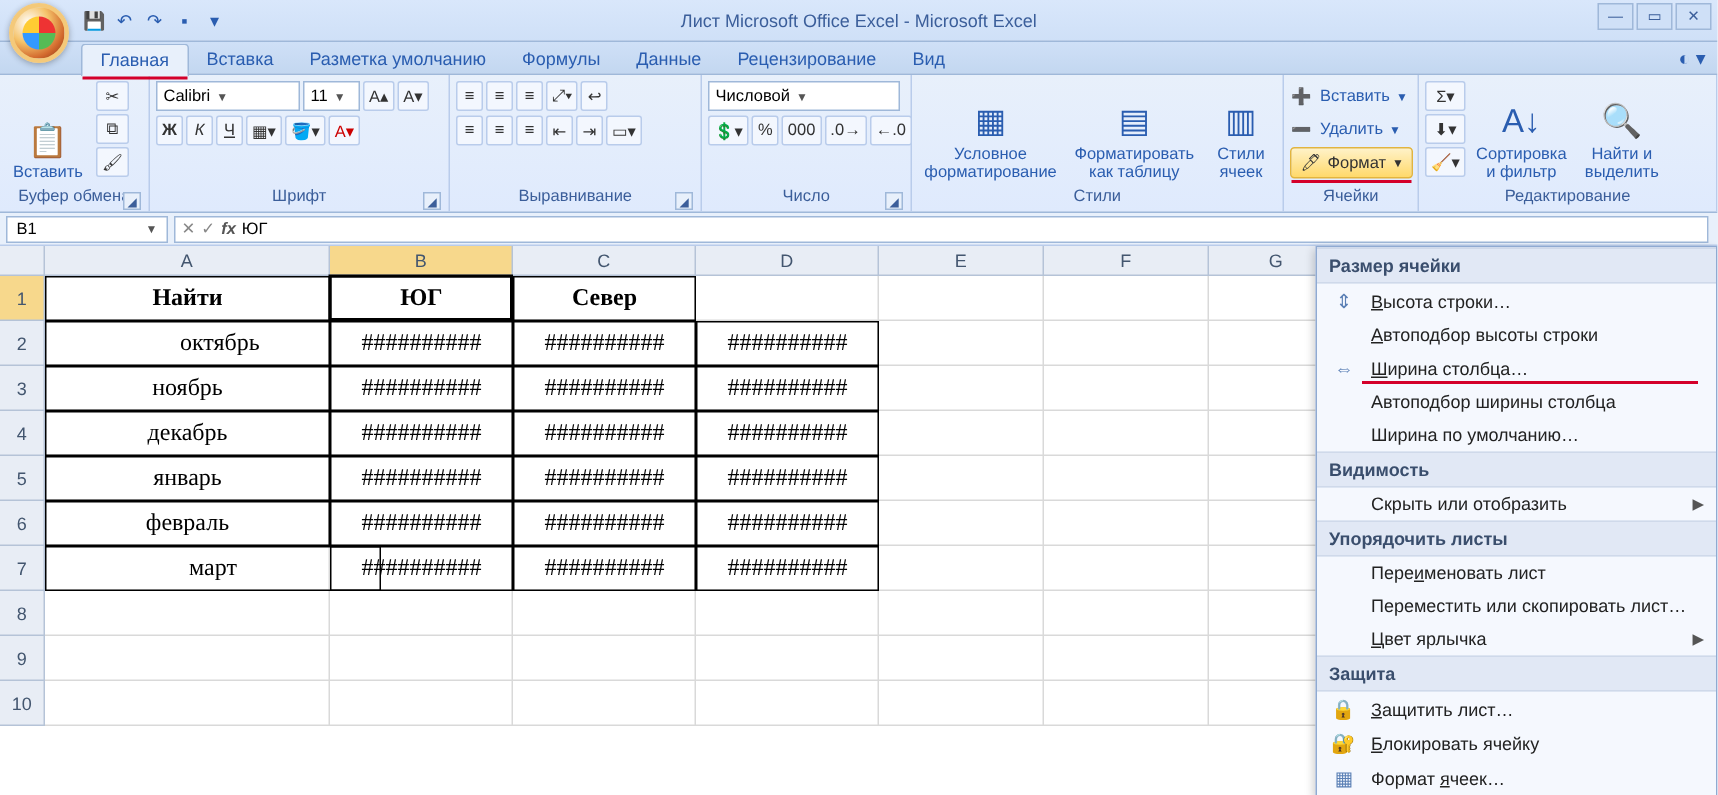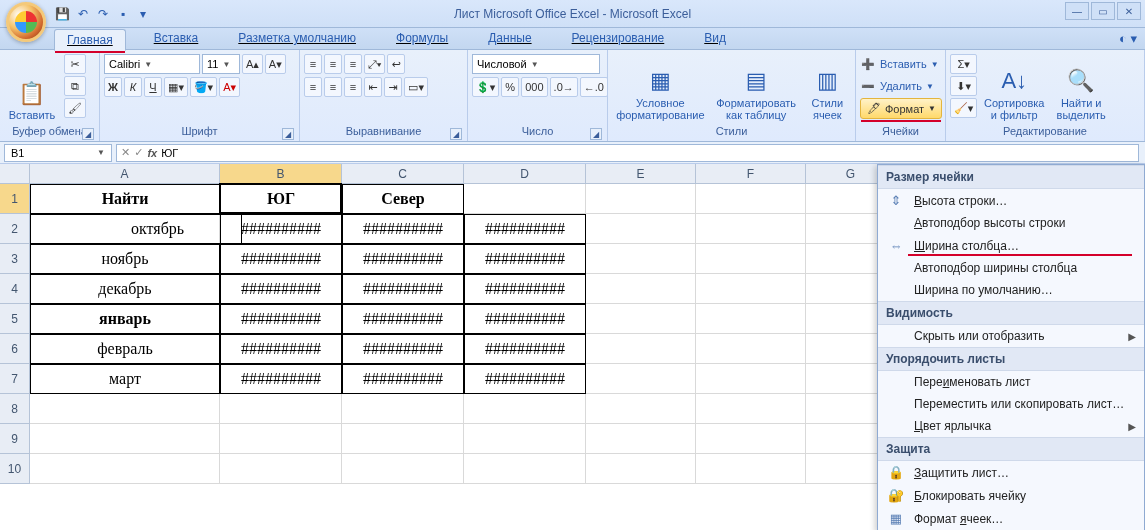--- a/index.html
+++ b/index.html
@@ -9,21 +9,21 @@
 .titlebar { height: 28px; background: linear-gradient(#d9e7fb,#cfe0f7); display:flex; align-items:center; position:relative; border-bottom:1px solid #9fb8d9; }
 .office-btn { width:40px; height:40px; border-radius:50%; background: radial-gradient(circle at 30% 30%, #fff, #f5c36a 40%, #d36a2e 70%, #7a2a0e); position:absolute; left:6px; top:2px; border:3px solid #f4c97a; box-shadow:0 1px 4px rgba(0,0,0,.3); z-index:5;}
 .office-btn::after{content:""; position:absolute; inset:6px; border-radius:50%; background:conic-gradient(#e33 0 25%,#5b5 0 50%,#39f 0 75%,#fc3 0);}
 .qat { margin-left:54px; display:flex; gap:2px; align-items:center;}
 .qat span { width:18px; height:18px; display:inline-flex; align-items:center; justify-content:center; color:#2a5db0;}
 .titlebar .title { position:absolute; left:50%; transform:translateX(-50%); color:#3b5e9a; font-size:12px;}
 .win-controls{ position:absolute; right:4px; top:2px; display:flex; gap:2px;}
 .win-controls span{ width:24px; height:18px; background:#cfe0f7; border:1px solid #9fb8d9; display:flex; align-items:center; justify-content:center; font-size:10px; color:#3b5e9a;}
 
 
-.tabs { height:22px; display:flex; align-items:flex-start; padding-left:54px; gap:16px; background:linear-gradient(#cfe0f7,#c3d7f0); border-bottom:1px solid #9fb8d9; position:relative;text-decoration:underline;}
+.tabs { height:22px; display:flex; align-items:center; padding-left:54px; gap:0; background:linear-gradient(#cfe0f7,#c3d7f0); border-bottom:1px solid #9fb8d9; position:relative;}
 .tab { padding:3px 12px 3px; color:#2a5db0; cursor:pointer; font-size:12px;}
 .tab.active { background:#e8f0fb; border:1px solid #9fb8d9; border-bottom:1px solid #e8f0fb; border-radius:3px 3px 0 0; position:relative; top:1px;}
 .tab.active::after{content:""; position:absolute; left:0; right:0; bottom:-3px; height:2px; background:#d4002a;}
 .help-icon{ position:absolute; right:8px; top:3px; color:#2a5db0; font-size:13px;}
 
 
 .ribbon { height:92px; background:linear-gradient(#e8f0fb,#dfeafd); display:flex; border-bottom:1px solid #9fb8d9;}
 .group { border-right:1px solid #b9cceb; display:flex; flex-direction:column; padding:2px 4px 0;}
 .group-body{ flex:1; display:flex; align-items:flex-start; gap:4px; padding-top:2px;}
 .group-label{ height:16px; text-align:center; color:#3b5e9a; font-size:11px; position:relative;}
@@ -360,41 +360,41 @@
           <div class="cell" style="left: 0px; top: 270px; width: 190px; height: 30px;"></div>
           <div class="cell" style="left: 190px; top: 270px; width: 122px; height: 30px;"></div>
           <div class="cell" style="left: 312px; top: 270px; width: 122px; height: 30px;"></div>
           <div class="cell" style="left: 434px; top: 270px; width: 122px; height: 30px;"></div>
           <div class="cell" style="left: 556px; top: 270px; width: 110px; height: 30px;"></div>
           <div class="cell" style="left: 666px; top: 270px; width: 110px; height: 30px;"></div>
           <div class="cell" style="left: 776px; top: 270px; width: 90px; height: 30px;"></div>
           <div class="cell bordered header-cell" style="left: 0px; top: 0px; width: 190px; height: 30px;">Найти</div>
           <div class="cell bordered header-cell" style="left: 190px; top: 0px; width: 122px; height: 30px;">ЮГ</div>
           <div class="cell bordered header-cell" style="left: 312px; top: 0px; width: 122px; height: 30px;">Север</div>
-          <div class="cell bordered" style="left: 0px; top: 30px; width: 212px; height: 30px; padding-left: 47px;">октябрь</div>
+          <div class="cell bordered" style="left: 0px; top: 30px; width: 190px; height: 30px; padding-left: 47px;">октябрь</div>
           <div class="cell bordered" style="left: 190px; top: 30px; width: 122px; height: 30px;">##########</div>
           <div class="cell bordered" style="left: 312px; top: 30px; width: 122px; height: 30px;">##########</div>
           <div class="cell bordered" style="left: 434px; top: 30px; width: 122px; height: 30px;">##########</div>
           <div class="cell bordered" style="left: 0px; top: 60px; width: 190px; height: 30px;">ноябрь</div>
           <div class="cell bordered" style="left: 190px; top: 60px; width: 122px; height: 30px;">##########</div>
           <div class="cell bordered" style="left: 312px; top: 60px; width: 122px; height: 30px;">##########</div>
           <div class="cell bordered" style="left: 434px; top: 60px; width: 122px; height: 30px;">##########</div>
           <div class="cell bordered" style="left: 0px; top: 90px; width: 190px; height: 30px;">декабрь</div>
           <div class="cell bordered" style="left: 190px; top: 90px; width: 122px; height: 30px;">##########</div>
           <div class="cell bordered" style="left: 312px; top: 90px; width: 122px; height: 30px;">##########</div>
           <div class="cell bordered" style="left: 434px; top: 90px; width: 122px; height: 30px;">##########</div>
-          <div class="cell bordered" style="left: 0px; top: 120px; width: 190px; height: 30px; font-weight: bold;">январь</div>
+          <div class="cell bordered" style="left: 0px; top: 120px; width: 190px; height: 30px;">январь</div>
           <div class="cell bordered" style="left: 190px; top: 120px; width: 122px; height: 30px;">##########</div>
           <div class="cell bordered" style="left: 312px; top: 120px; width: 122px; height: 30px;">##########</div>
           <div class="cell bordered" style="left: 434px; top: 120px; width: 122px; height: 30px;">##########</div>
           <div class="cell bordered" style="left: 0px; top: 150px; width: 190px; height: 30px;">февраль</div>
           <div class="cell bordered" style="left: 190px; top: 150px; width: 122px; height: 30px;">##########</div>
           <div class="cell bordered" style="left: 312px; top: 150px; width: 122px; height: 30px;">##########</div>
           <div class="cell bordered" style="left: 434px; top: 150px; width: 122px; height: 30px;">##########</div>
-          <div class="cell bordered" style="left: 0px; top: 180px; width: 190px; height: 30px;">март</div>
+          <div class="cell bordered" style="left: 0px; top: 180px; width: 224px; height: 30px;">март</div>
           <div class="cell bordered" style="left: 190px; top: 180px; width: 122px; height: 30px;">##########</div>
           <div class="cell bordered" style="left: 312px; top: 180px; width: 122px; height: 30px;">##########</div>
           <div class="cell bordered" style="left: 434px; top: 180px; width: 122px; height: 30px;">##########</div>
           <div style="position: absolute; left: 189px; top: -1px; width: 123px; height: 31px; border: 2px solid rgb(0, 0, 0); pointer-events: none;"></div>
         </div>
     </div>
   </div>
 
   <div class="format-menu">
     <div class="fm-section-title">Размер ячейки</div>

